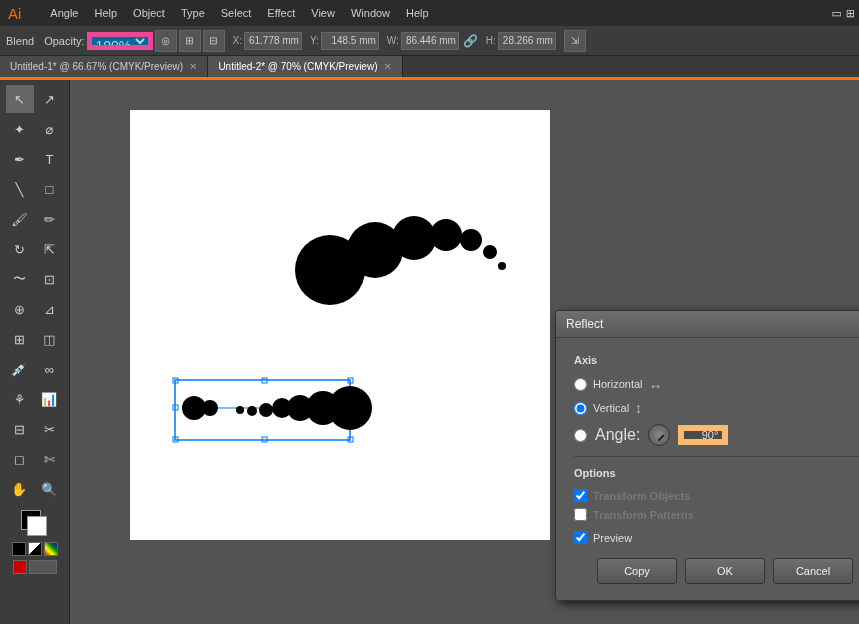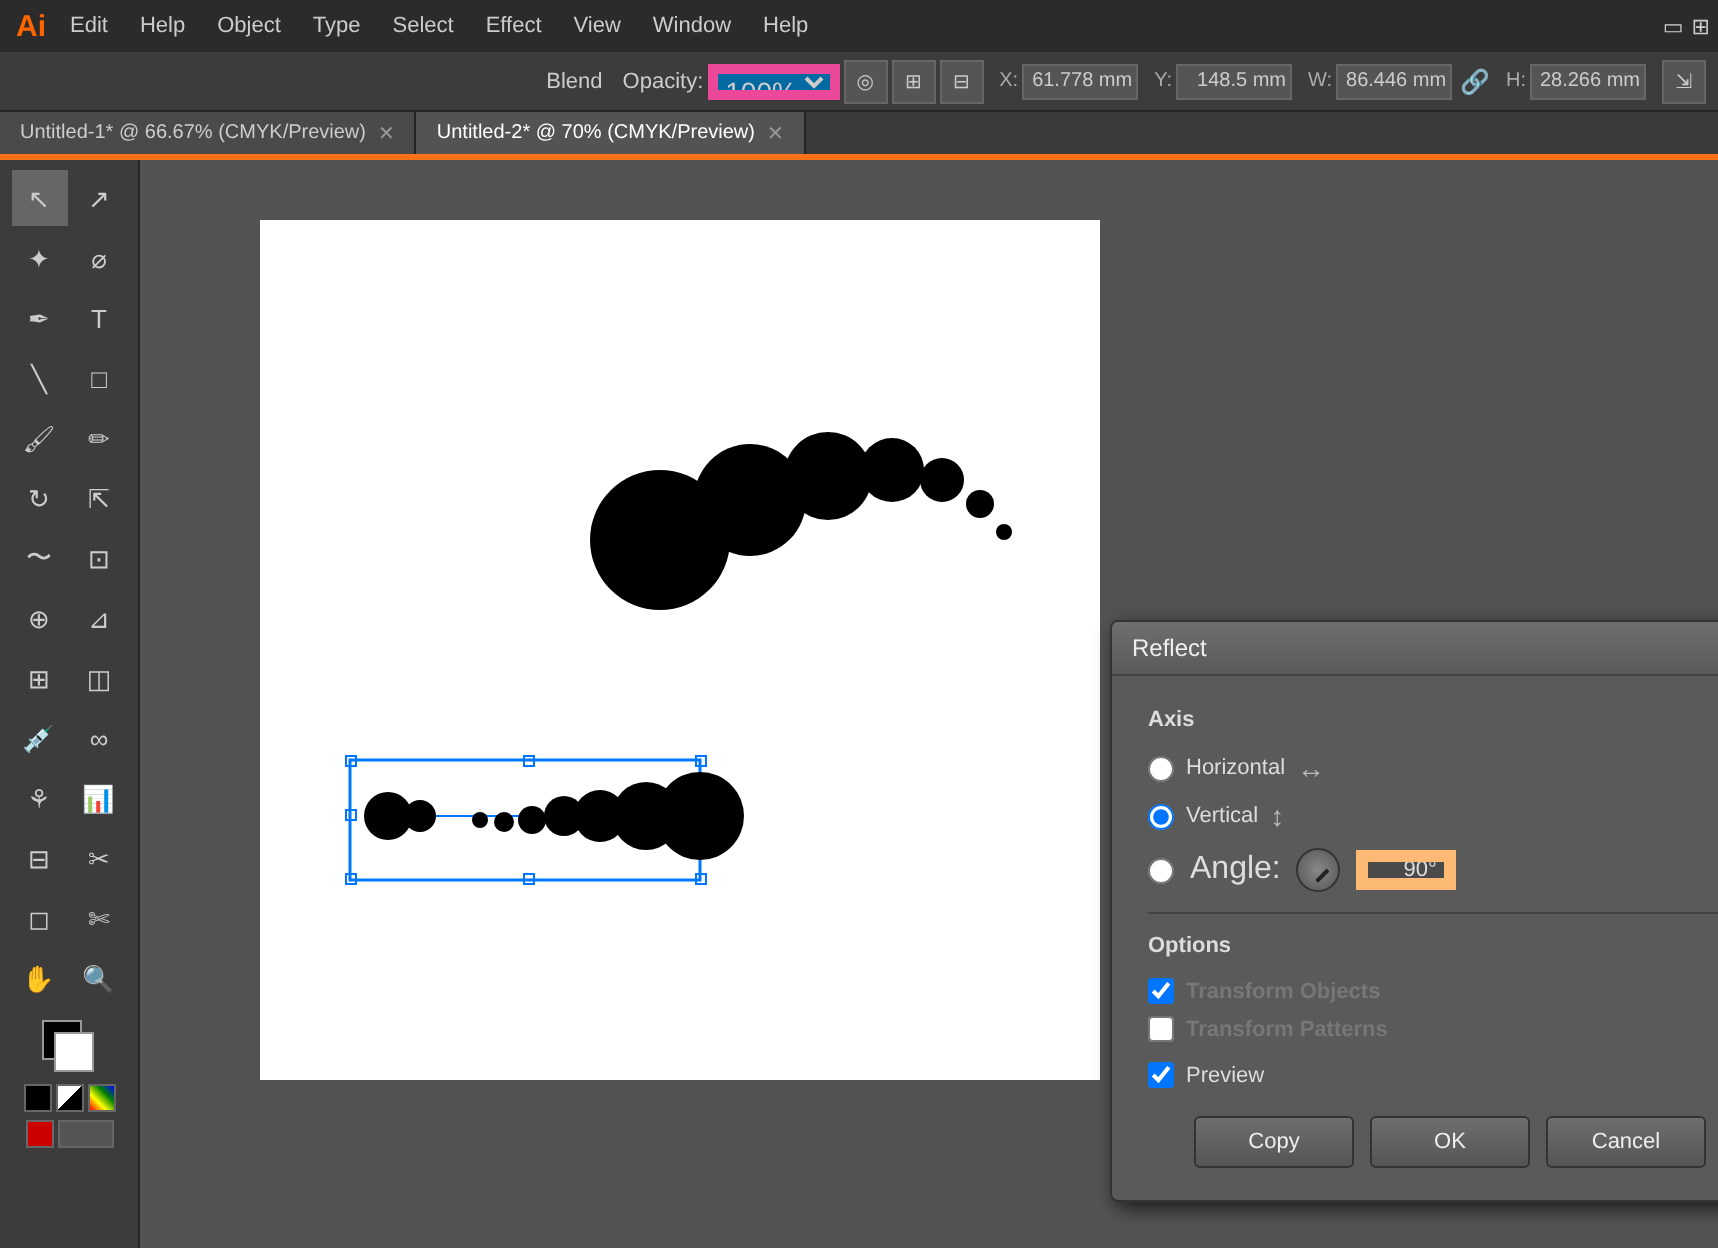--- a/index.html
+++ b/index.html
@@ -5,33 +5,33 @@
     * { margin: 0; padding: 0; box-sizing: border-box; }
     body { width: 859px; height: 624px; overflow: hidden; font-family: Arial, sans-serif; font-size: 11px; background: #535353; }
 
     
     .menu-bar {
       display: flex; align-items: center;
       background: #2b2b2b; height: 26px;
       color: #ccc; padding: 0 4px;
     }
     .menu-bar .ai-logo {
-      color: #ff6600; font-weight: bold; font-size: 15px;
-      margin-right: 0; padding: 0 4px;
+      color: #ff6600; font-weight: normal; font-size: 15px;
+      margin-right: 17px; padding: 0 4px;
     }
     .menu-bar .menu-item {
       padding: 2px 8px; cursor: pointer; font-size: 11px; color: #ccc;
     }
 
     
     .toolbar {
       display: flex; align-items: center;
       background: #3c3c3c; height: 30px;
       border-bottom: 1px solid #252525;
-      padding: 0 6px; gap: 4px; color: #ccc; justify-content: flex-end;
+      padding: 0 6px; gap: 4px; color: #ccc;
     }
     .toolbar .blend-label { font-size: 11px; color: #ccc; margin-right: 6px; }
     .toolbar .opacity-section { display: flex; align-items: center; gap: 2px; }
     .toolbar .opacity-label { font-size: 11px; color: #ccc; }
     .toolbar select { background: #0369a1; color: #ccc; border: 5px solid #ec4899; font-size: 14px; height: 18px; }
     .toolbar .icon-btn { width: 22px; height: 22px; background: #555; border: 1px solid #666; display: flex; align-items: center; justify-content: center; cursor: pointer; color: #ccc; font-size: 10px; }
     .toolbar .coord-group { display: flex; align-items: center; gap: 2px; margin-left: 4px; }
     .toolbar .coord-label { font-size: 10px; color: #aaa; }
     .toolbar .coord-input { background: #555; color: #ccc; border: 1px solid #666; height: 18px; width: 58px; font-size: 10px; text-align: right; padding: 0 2px; }
     .toolbar .link-icon { color: #aaa; font-size: 12px; }
@@ -135,21 +135,21 @@
     }
 
     
     .canvas-svg { position: absolute; top: 0; left: 0; width: 100%; height: 100%; }
   </style>
 </head>
 <body>
 
 <div class="menu-bar">
   <span class="ai-logo">Ai</span>
-  <span class="menu-item">Edit</span>
+  <span class="menu-item">Angle</span>
   <span class="menu-item">Help</span>
   <span class="menu-item">Object</span>
   <span class="menu-item">Type</span>
   <span class="menu-item">Select</span>
   <span class="menu-item">Effect</span>
   <span class="menu-item">View</span>
   <span class="menu-item">Window</span>
   <span class="menu-item">Help</span>
   <div style="margin-left:auto; display:flex; gap:4px;">
     <div class="icon-btn">▭</div>

